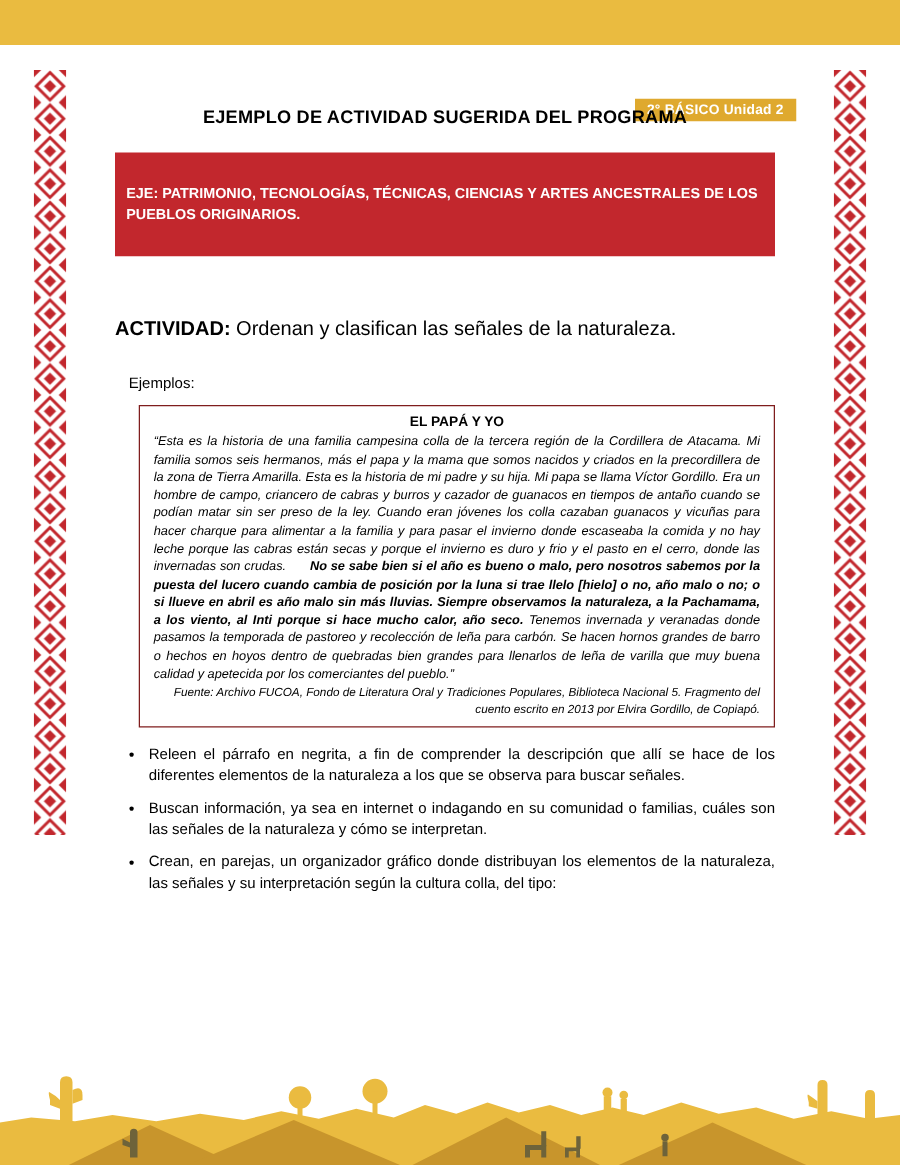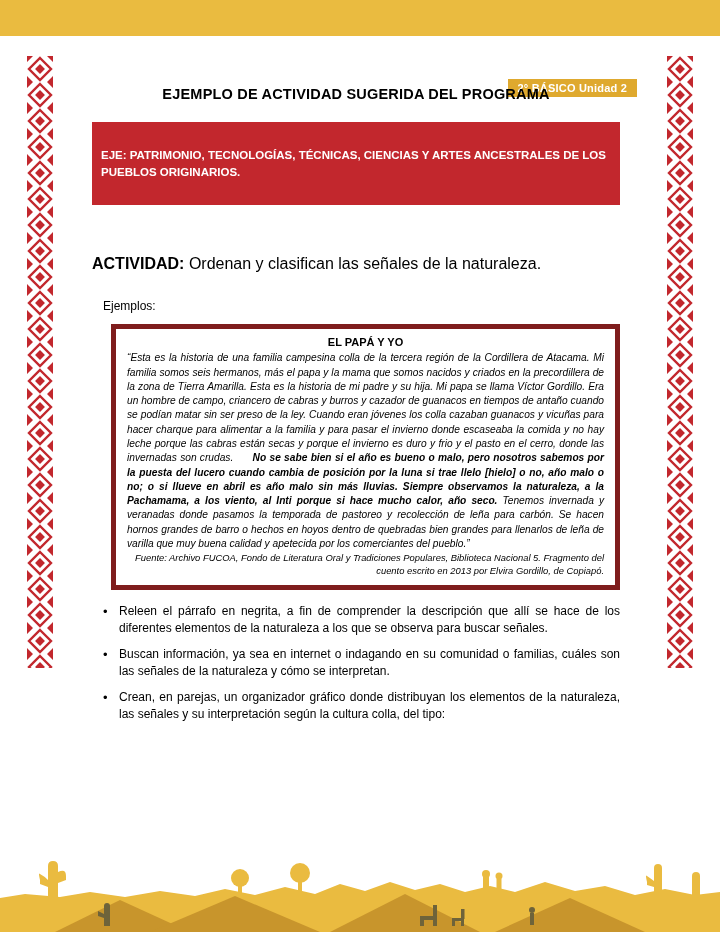--- a/index.html
+++ b/index.html
@@ -35,21 +35,21 @@
 
   ul.bullets { list-style:none; }
   ul.bullets li {
     position:relative; padding-left:27px;
     font-size:12px; line-height:1.42;
     margin-top:9px; text-align:justify;
   }
   ul.bullets li::before { content:"•"; position:absolute; left:11px; font-size:13px; }
 
   .story-box {
-    border:5px solid #7f1d1d;
+    border:1px solid #7f1d1d;
     margin:11px 0 13px 19px;
     width:509px;
     padding:7px 11px 7px;
     background:#ffffff;
   }
   .story-title { text-align:center; font-weight:bold; font-size:11px; margin-bottom:3px; }
   .story-text { font-style:italic; font-size:10.2px; line-height:1.4; text-align:justify; }
   .story-text .b { font-weight:bold;margin-left:16px; }
   .story-source { font-style:italic; font-size:9.4px; line-height:1.35; margin-top:1px; text-align:right; }
 

